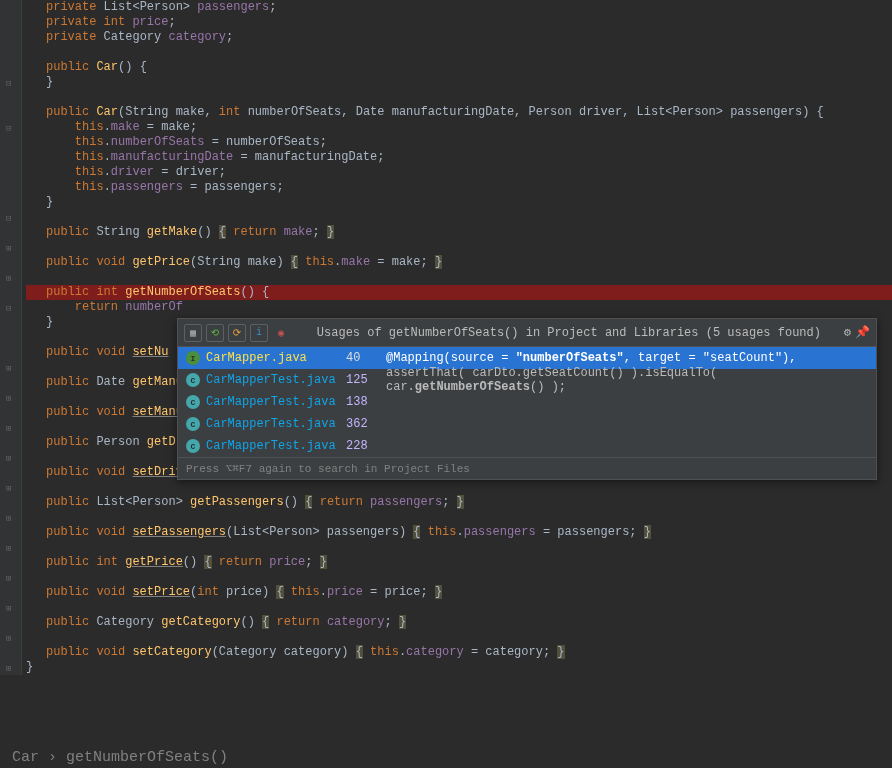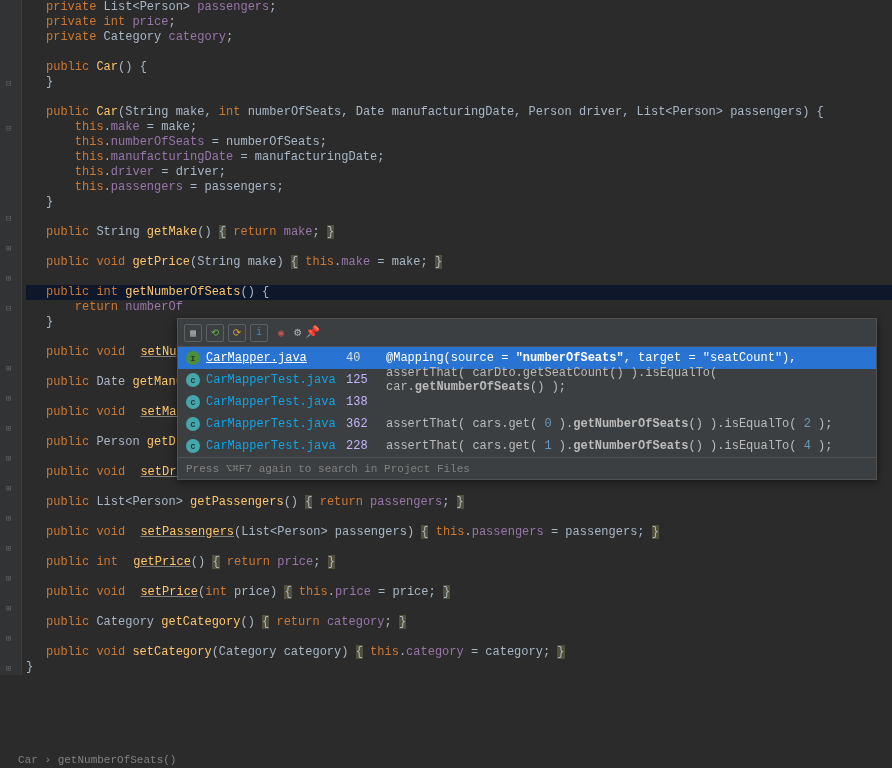--- a/index.html
+++ b/index.html
@@ -35,23 +35,23 @@
       height: 10px;
       color: #606366;
       font-size: 9px;
       cursor: pointer;
     }
     .line { white-space: pre; padding-left: 20px; }
     .kw { color: #cc7832; }
     .method { color: #ffc66d; }
     .field { color: #9876aa; }
     .this { color: #cc7832; }
-    .underline { text-decoration: underline; text-decoration-color: #808080; margin-left: 8px; }
+    .underline { text-decoration: underline; text-decoration-color: #808080; }
     .brace-bg { background: #52503a; }
-    .highlight-line { background: #0f172a; }
+    .highlight-line { background: #7f1d1d; }
     
     .usages-popup {
       position: absolute;
       top: 318px;
       left: 177px;
       width: 700px;
       background: #3c3f41;
       border: 1px solid #515151;
       box-shadow: 0 2px 8px rgba(0,0,0,0.5);
       font-size: 12px;
@@ -105,21 +105,21 @@
       display: flex;
       align-items: center;
       justify-content: center;
       font-size: 8px;
       font-weight: bold;
       color: #2b2b2b;
     }
     .file-icon.interface { background: #4a8f3c; }
     .file-icon.class { background: #43a7ab; }
     .file-name { width: 140px; color: #0ea5e9; }
-    .popup-row.selected .file-name { color: #ffffff; text-decoration: underline; }
+    .popup-row.selected .file-name { color: #fde047; }
     .line-num { width: 40px; color: #c4b5fd; }
     .popup-row.selected .line-num { color: #ddd; }
     .usage-text { flex: 1; color: #bbbbbb; }
     .popup-row.selected .usage-text { color: #fff; }
     .usage-text b { font-weight: bold; }
     .popup-footer {
       padding: 4px 8px;
       background: #3c3f41;
       color: #808080;
       font-size: 11px;
@@ -200,20 +200,21 @@
     </div>
 </div>
 
 <div class="usages-popup">
   <div class="usages-toolbar">
     <div class="toolbar-icon">▦</div>
     <div class="toolbar-icon" style="color:#62b543">⟲</div>
     <div class="toolbar-icon" style="color:#e8a33d">⟳</div>
     <div class="toolbar-icon" style="color:#3592c4">i</div>
     <div class="toolbar-icon" style="border:none;color:#c75450">◉</div>
+    <div class="toolbar-title">Usages of getNumberOfSeats() in Project and Libraries (5 usages found)</div>
     <div class="toolbar-right">
       <span class="gear">⚙</span>
       <span class="gear">📌</span>
     </div>
   </div>
   <div id="popup-rows">
       <div class="popup-row selected">
         <div class="file-icon interface">I</div>
         <div class="file-name">CarMapper.java</div>
         <div class="line-num">40</div>
@@ -227,29 +228,27 @@
       </div>
       <div class="popup-row">
         <div class="file-icon class">C</div>
         <div class="file-name">CarMapperTest.java</div>
         <div class="line-num">138</div>
       </div>
       <div class="popup-row">
         <div class="file-icon class">C</div>
         <div class="file-name">CarMapperTest.java</div>
         <div class="line-num">362</div>
-        <div class="usage-text">assertThat( cars.get( <span class="strnum">0</span> ).<b>getNumberOfSeats</b>() ).isEqualTo( <span class="strnum">2</span> );</div>
       </div>
       <div class="popup-row">
         <div class="file-icon class">C</div>
         <div class="file-name">CarMapperTest.java</div>
         <div class="line-num">228</div>
-        <div class="usage-text">assertThat( cars.get( <span class="strnum">1</span> ).<b>getNumberOfSeats</b>() ).isEqualTo( <span class="strnum">4</span> );</div>
       </div>
     </div>
   <div class="popup-footer">Press ⌥⌘F7 again to search in Project Files</div>
 </div>
 
-<div style="position:absolute;bottom:2px;left:18px;color:#808080;font-size:11px">
+<div style="position:absolute;bottom:2px;left:12px;color:#808080;font-size:15px">
   <span>Car</span>
   <span> › </span>
   <span>getNumberOfSeats()</span>
 </div>
 
 </body></html>

